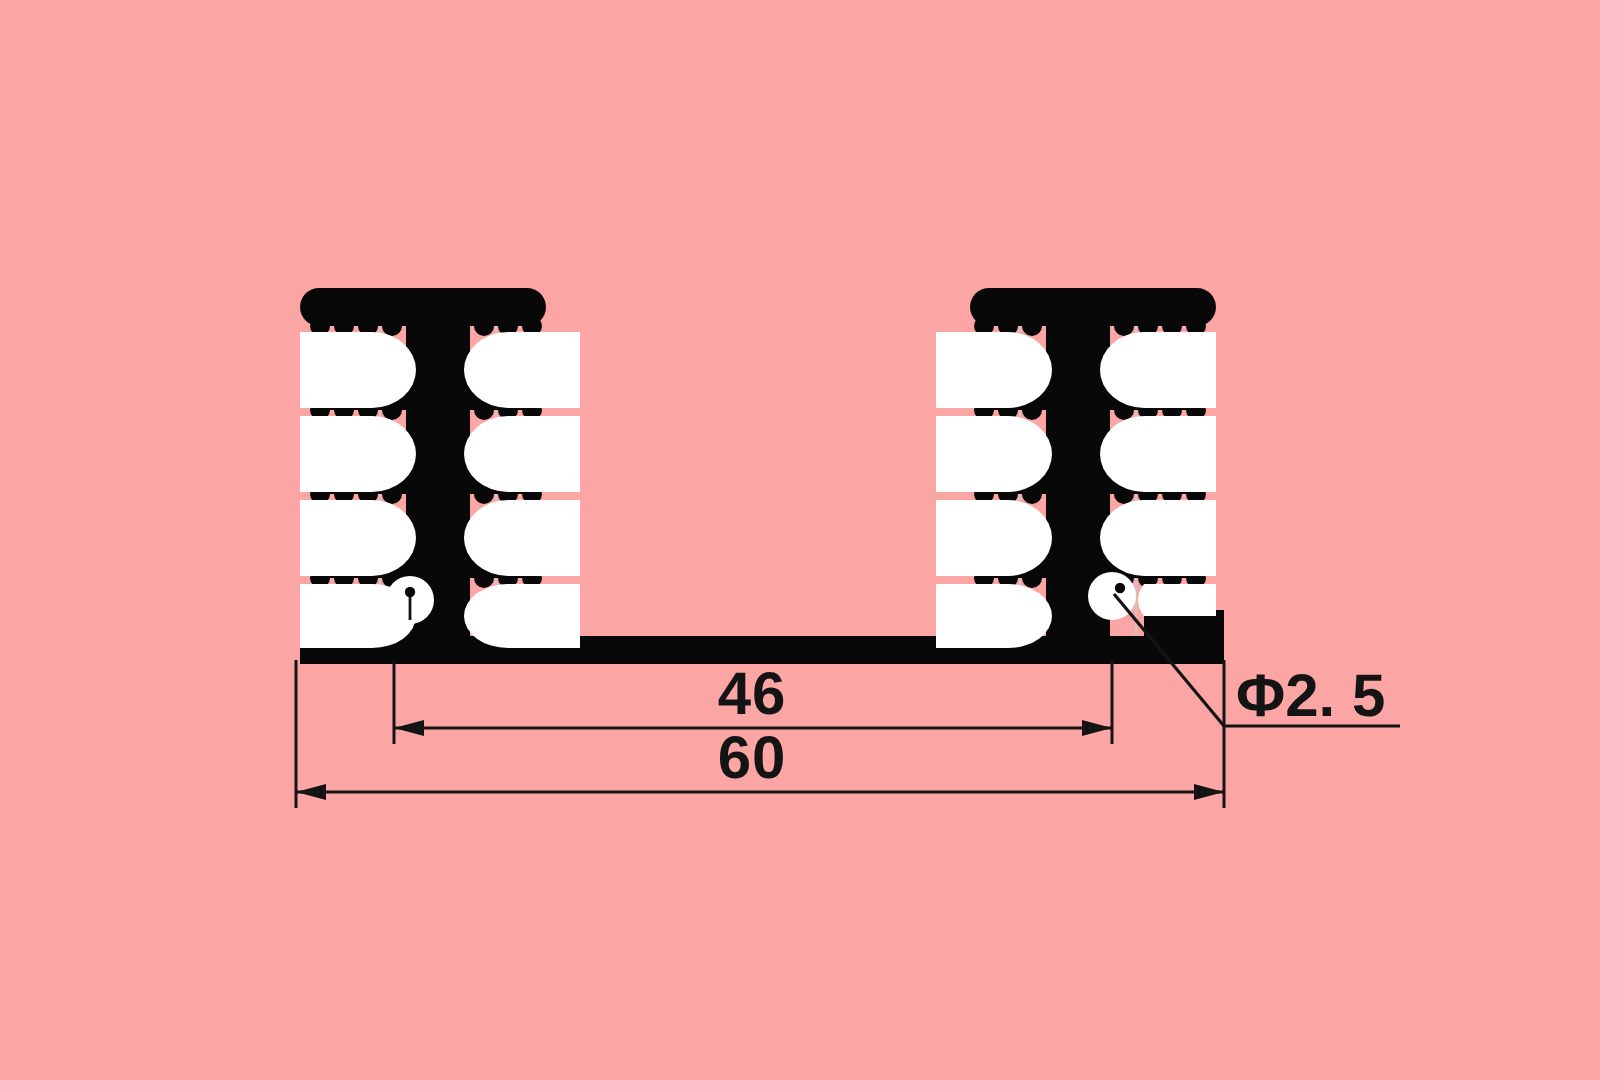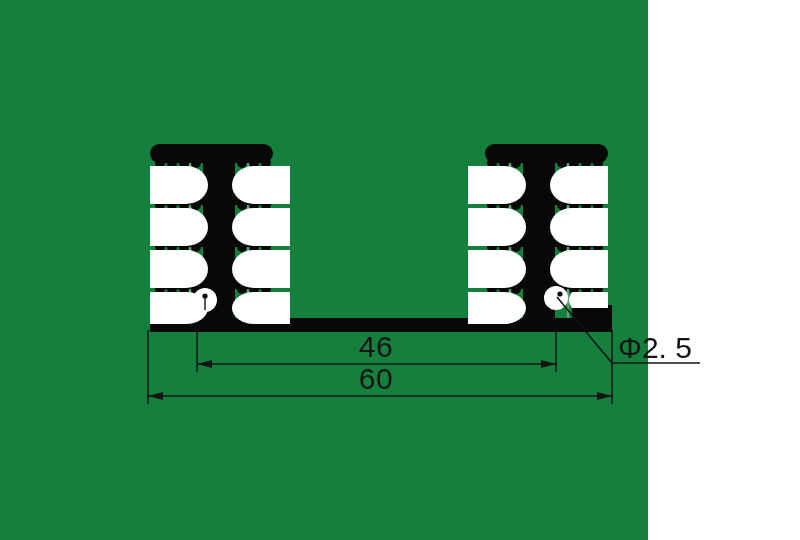--- a/index.html
+++ b/index.html
@@ -9,23 +9,24 @@
     background: #ffffff;
   }
   body {
     width: 800px;
     height: 540px;
     overflow: hidden;
     font-family: "Liberation Sans", sans-serif;
   }
   #drawing-root {
     position: relative;
-    width: 648px;
+    width: 800px;
     height: 540px;
-    background: #15803d;
+    background: #fca5a5;
+    font-weight: bold;
   }
   #drawing-svg {
     display: block;
     width: 800px;
     height: 540px;
   }
   .dim-text {
     font-family: "Liberation Sans", sans-serif;
     font-size: 30px;
     fill: #141414;

